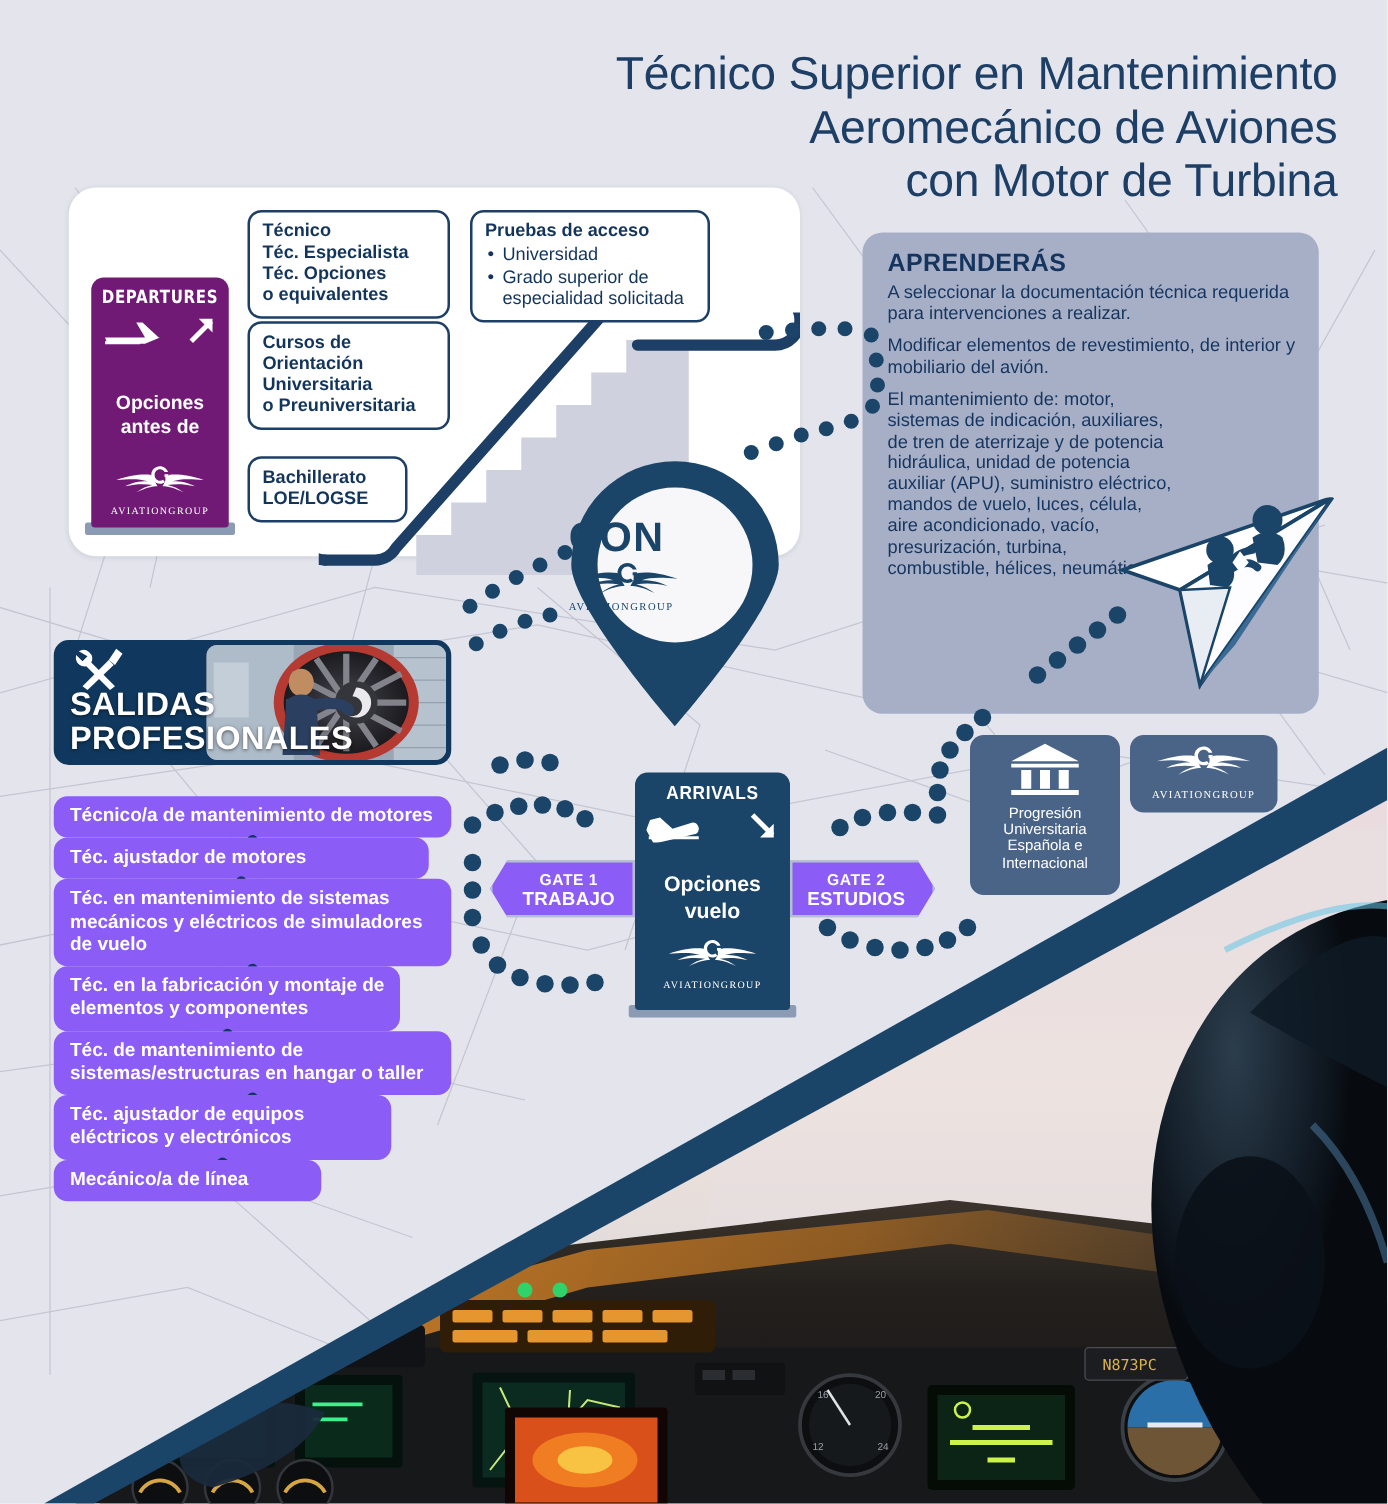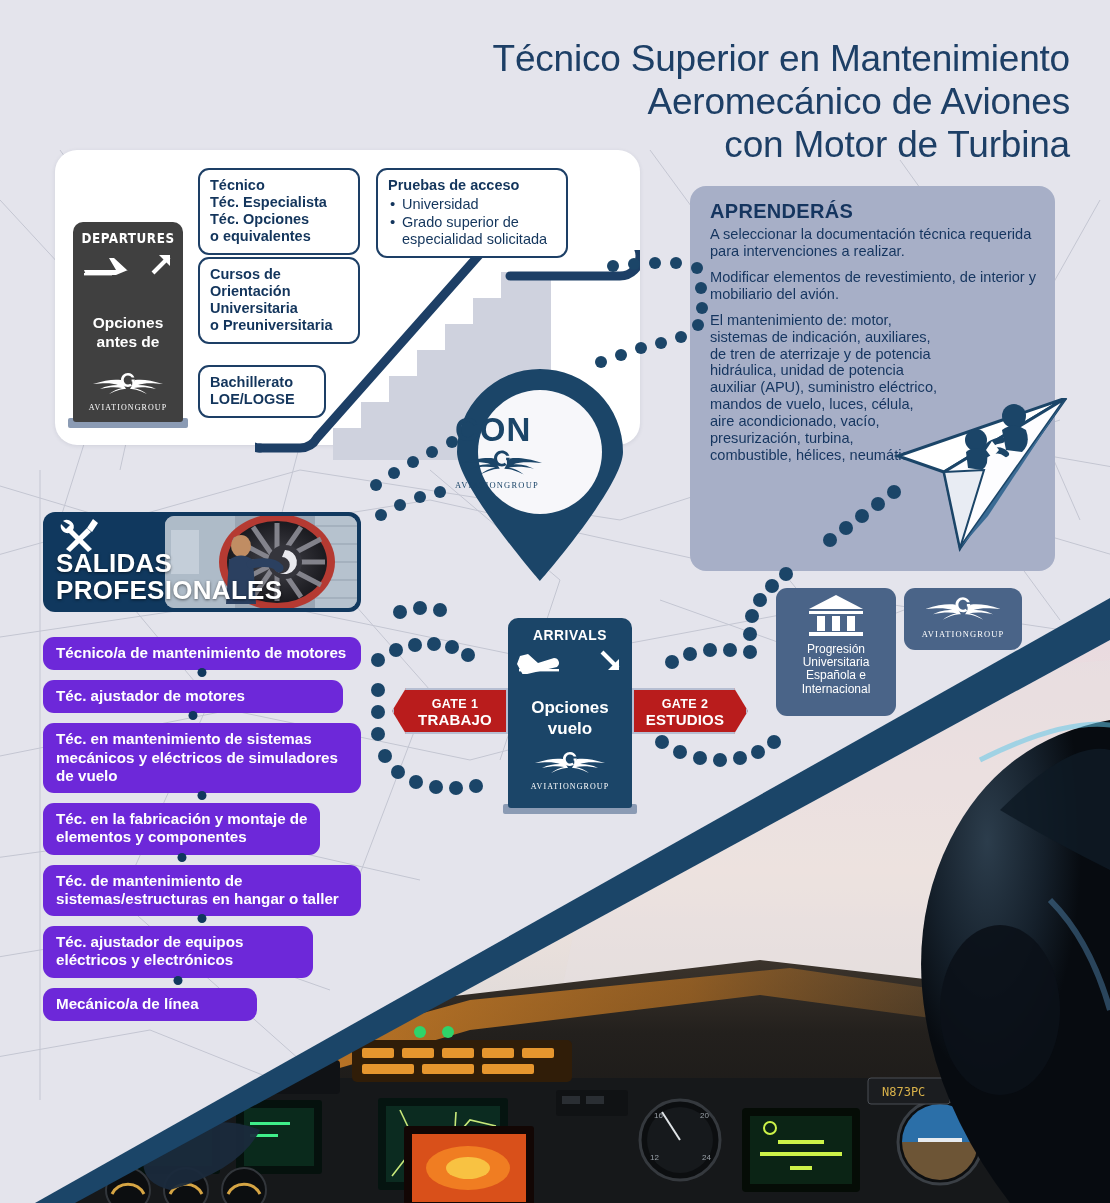--- a/index.html
+++ b/index.html
@@ -29,21 +29,21 @@
   
   #white-card {
     position:absolute; left:55px; top:150px; width:585px; height:295px;
     background:#ffffff; border-radius:22px; z-index:3;
     box-shadow:0 1px 4px rgba(40,50,80,.10);
   }
 
   
   #dep-sign {
     position:absolute; left:73px; top:222px; width:110px; height:200px;
-    background:#404040; border-radius:10px 10px 3px 3px; z-index:5;
+    background:#701a75; border-radius:10px 10px 3px 3px; z-index:5;
     color:#fff; text-align:center; padding-top:8px;
   }
   #dep-sign .dep-word {
     font-size:14.5px; font-weight:700; letter-spacing:.6px;
     font-family:"DejaVu Sans Condensed","Liberation Sans",sans-serif;
     transform:scaleX(.92);
   }
   #dep-base {
     position:absolute; left:68px; top:418px; width:120px; height:10px;
     background:#8b9bb4; border-radius:2px; z-index:4;
@@ -107,23 +107,23 @@
   #sal-photo { position:absolute; right:4px; top:4px; width:192px; height:92px;
                border-radius:9px; overflow:hidden; }
   #sal-txt { position:absolute; left:13px; top:38px; color:#fff;
              font-size:26px; font-weight:700; line-height:1.02; letter-spacing:.3px;
              text-shadow:0 1px 3px rgba(0,0,0,.55); z-index:3;}
   #tools { position:absolute; left:14px; top:6px; width:44px; height:34px; z-index:3;}
 
   
   #sal-list { position:absolute; left:43px; top:637px; width:330px; z-index:5; }
   .sal-item {
-    background:#6d28d9; color:#fff; border-radius:11px;
+    background:#8b5cf6; color:#fff; border-radius:11px;
     font-size:15.2px; font-weight:700; line-height:1.2;
-    padding:7px 12px 8px 13px; margin-bottom:10px; position:relative;
+    padding:7px 12px 8px 13px; position:relative;
   }
   .sal-item.w1 { width:318px; }
   .sal-item.w2 { width:300px; }
   .sal-item.w3 { width:318px; }
   .sal-item.w4 { width:277px; }
   .sal-item.w5 { width:318px; }
   .sal-item.w6 { width:270px; }
   .sal-item.w7 { width:214px; }
   .sal-item:not(:last-child):after{
     content:""; position:absolute; left:50%; bottom:-7px; width:9px; height:9px;
@@ -138,21 +138,21 @@
   }
   #arr-sign .arr-word {
     font-size:15px; font-weight:700; letter-spacing:.6px; transform:scaleX(.92);
   }
   #arr-base { position:absolute; left:503px; top:804px; width:134px; height:10px;
               background:#8b9bb4; border-radius:2px; z-index:5; }
   #arr-opt { margin-top:24px; font-size:17px; font-weight:700; line-height:1.22; }
 
   
   .gate {
-    position:absolute; z-index:5; background:#b91c1c; color:#fff;
+    position:absolute; z-index:5; background:#8b5cf6; color:#fff;
     text-align:center; font-weight:700; line-height:1.14;
     border:2px solid #b6bed2; padding:7px 4px 8px 4px;
   }
   #gate1 { left:392px; top:688px; width:116px; height:46px;
            clip-path:polygon(14px 0,100% 0,100% 100%,14px 100%,0 50%); }
   #gate2 { left:632px; top:688px; width:116px; height:46px;
            clip-path:polygon(0 0,calc(100% - 14px) 0,100% 50%,calc(100% - 14px) 100%,0 100%); }
   .gate .g1 { font-size:12.5px; letter-spacing:.4px; }
   .gate .g2 { font-size:15px; letter-spacing:.2px; }
   #gate1 .g1, #gate1 .g2 { padding-left:10px; }

